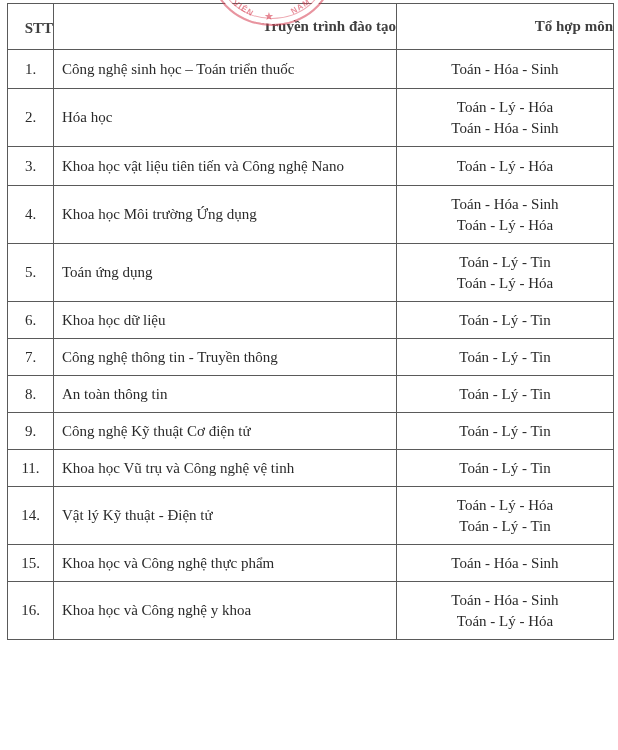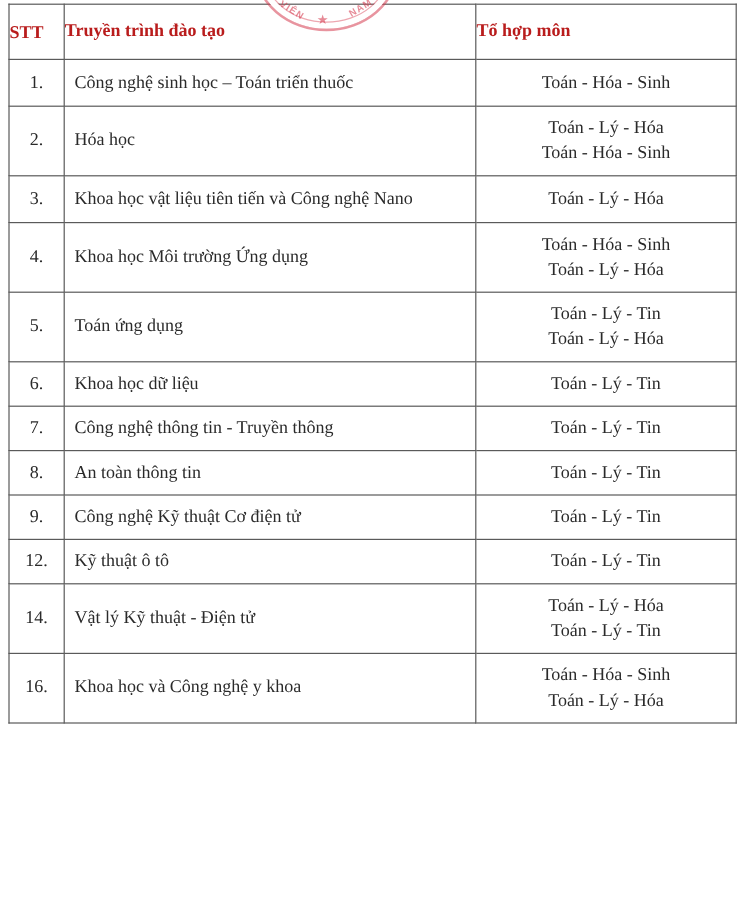--- a/index.html
+++ b/index.html
@@ -67,22 +67,22 @@
   }
   table.program-table td, table.program-table th {
     border: 1.5px solid #5a5a5a;
     font-size: 15px;
     line-height: 21px;
     padding: 0;
   }
   table.program-table th {
     font-weight: bold;
     height: 41px;
-    text-align: left;
-    color: #b91c1c;
+    text-align: right;
+    color: #404040;
   }
   .col-stt { width: 46px; }
   .col-program { width: 343px; }
   .col-combo { width: 217px; }
   td.cell-stt {
     text-align: center;
   }
   td.cell-program {
     text-align: left;
     padding-left: 8px !important;
@@ -183,32 +183,39 @@
         </td>
       </tr>
       <tr class="single">
         <td class="cell-stt">9.</td>
         <td class="cell-program">Công nghệ Kỹ thuật Cơ điện tử</td>
         <td class="cell-combo">
           <span class="combo-line">Toán - Lý - Tin</span>
         </td>
       </tr>
       <tr class="single">
-        <td class="cell-stt">12.</td>
-        <td class="cell-program">Kỹ thuật ô tô</td>
+        <td class="cell-stt">11.</td>
+        <td class="cell-program">Khoa học Vũ trụ và Công nghệ vệ tinh</td>
         <td class="cell-combo">
           <span class="combo-line">Toán - Lý - Tin</span>
         </td>
       </tr>
       <tr class="double">
         <td class="cell-stt">14.</td>
         <td class="cell-program">Vật lý Kỹ thuật - Điện tử</td>
         <td class="cell-combo">
           <span class="combo-line">Toán - Lý - Hóa</span>
           <span class="combo-line">Toán - Lý - Tin</span>
+        </td>
+      </tr>
+      <tr class="single">
+        <td class="cell-stt">15.</td>
+        <td class="cell-program">Khoa học và Công nghệ thực phẩm</td>
+        <td class="cell-combo">
+          <span class="combo-line">Toán - Hóa - Sinh</span>
         </td>
       </tr>
       <tr class="double">
         <td class="cell-stt">16.</td>
         <td class="cell-program">Khoa học và Công nghệ y khoa</td>
         <td class="cell-combo">
           <span class="combo-line">Toán - Hóa - Sinh</span>
           <span class="combo-line">Toán - Lý - Hóa</span>
         </td>
       </tr>

